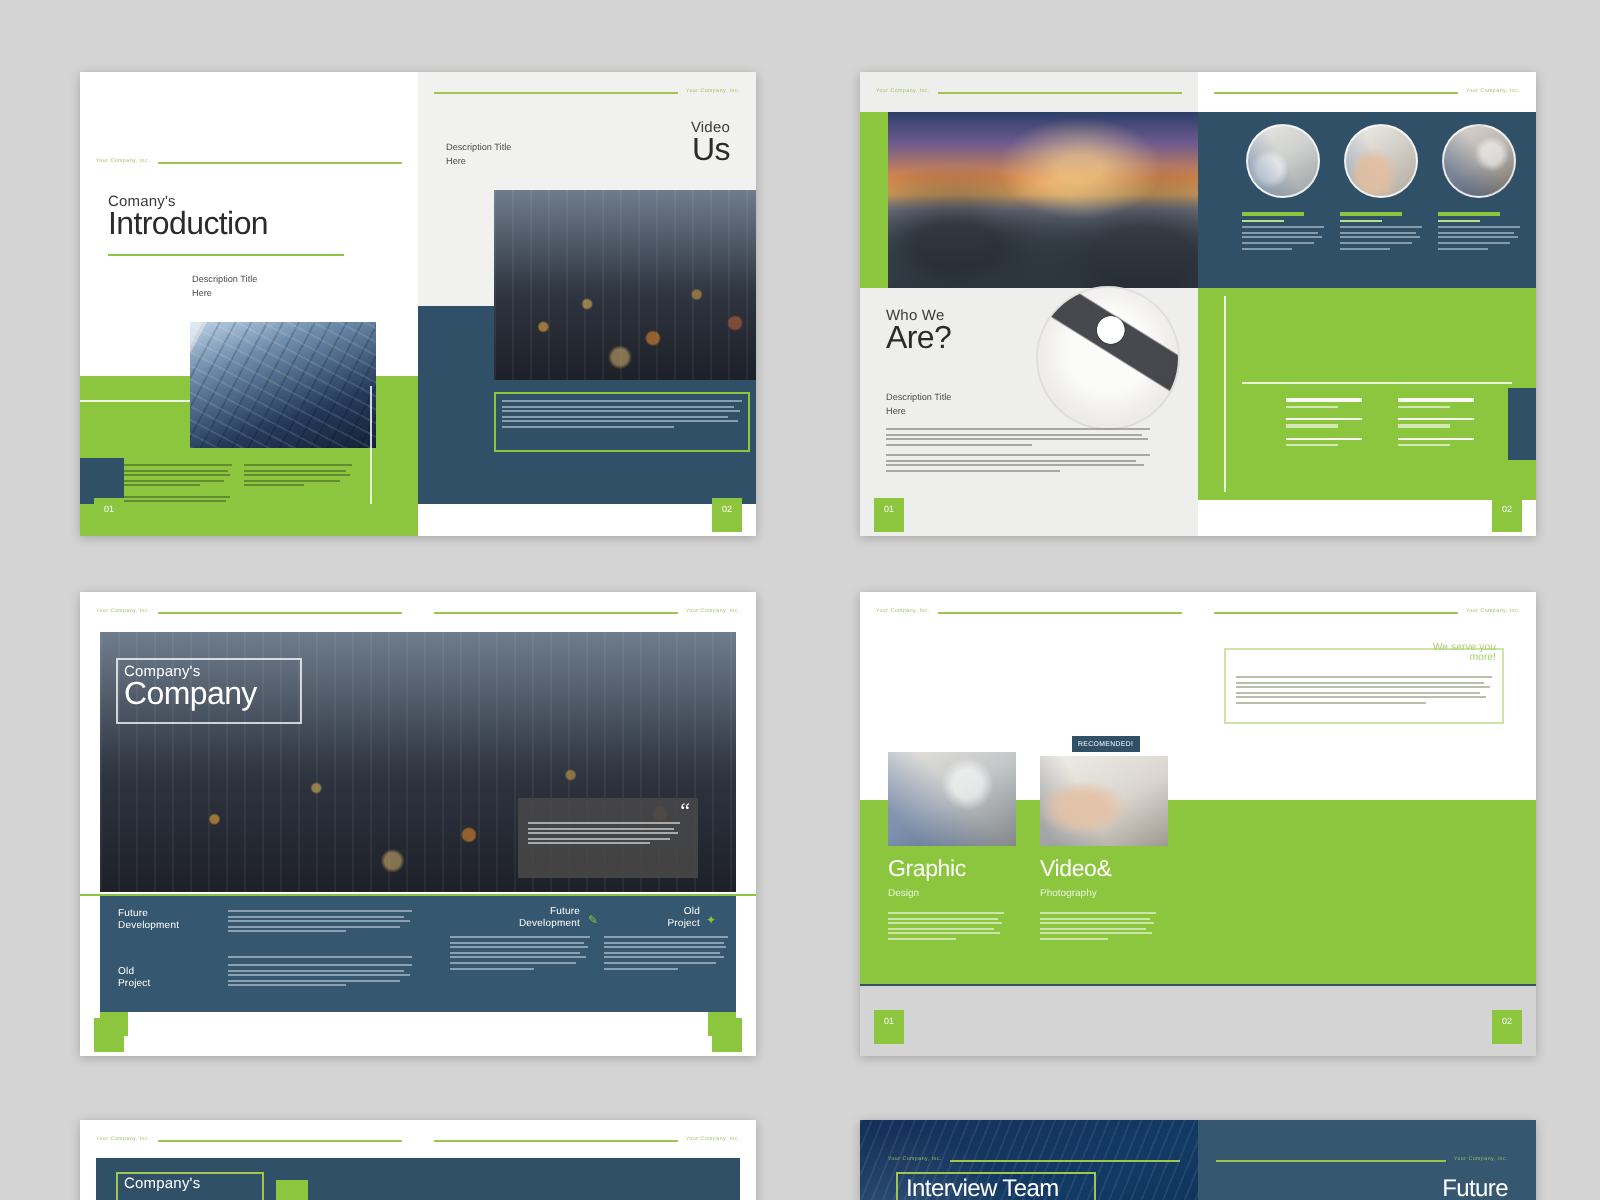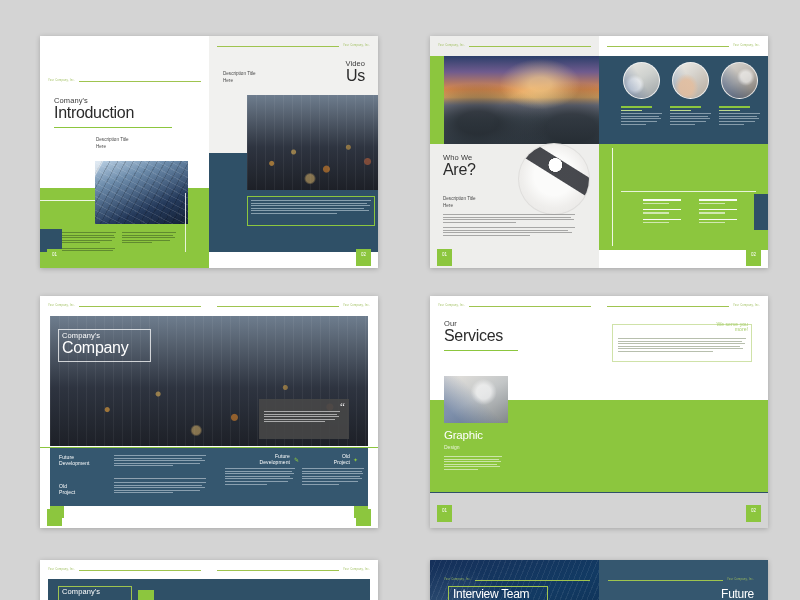--- a/index.html
+++ b/index.html
@@ -505,25 +505,20 @@
       <div class="pnum l">01</div>
     </div>
     <div class="page right" style="background:#ffffff;">
       <div class="runhead rtl">
         <span class="rh-txt">Your Company, Inc.</span>
         <span class="rh-rule"></span>
       </div>
       <div class="pnum r">02</div>
     </div>
 
-    <div style="position:absolute; left:14px; top:24px;">
-      <div class="h-sub">Our</div>
-      <div class="h-big">Services</div>
-      <div class="rule-g" style="margin-top:5px; width:74px;"></div>
-    </div>
 
     <div style="position:absolute; left:182px; top:28px; width:140px; height:38px; border:1px solid #cfe2a8;"></div>
     <div style="position:absolute; right:20px; top:26px; text-align:right; line-height:1.05;">
       <div style="font-size:5.2px; color:#a9cf6e;">We serve you</div>
       <div style="font-size:5.2px; color:#a9cf6e;">more!</div>
     </div>
     <div class="lines sm" style="position:absolute; left:188px; top:42px; width:128px; color:#7b8a6a;">
       <i style="width:100%"></i>
         <i style="width:97%"></i>
         <i style="width:99%"></i>
@@ -542,20 +537,34 @@
       <div class="lines sm" style="position:absolute; left:0; top:160px; width:58px; color:#ffffff;">
         <i style="width:100%"></i>
           <i style="width:94%"></i>
           <i style="width:98%"></i>
           <i style="width:91%"></i>
           <i style="width:96%"></i>
           <i style="width:58%"></i>
       </div>
     </div>
 
+    <div class="svc-col" style="left:90px; width:64px;">
+      <div class="badge" style="left:16px; top:72px;">RECOMENDED!</div>
+      <div class="ph ph-pen" style="left:0; top:82px; width:64px; height:45px;"></div>
+      <div class="svc-title" style="position:absolute; top:134px; left:0;">Video&amp;</div>
+      <div class="svc-sub" style="position:absolute; top:147px; left:0;">Photography</div>
+      <div class="lines sm" style="position:absolute; left:0; top:160px; width:58px; color:#ffffff;">
+        <i style="width:100%"></i>
+          <i style="width:94%"></i>
+          <i style="width:98%"></i>
+          <i style="width:91%"></i>
+          <i style="width:96%"></i>
+          <i style="width:58%"></i>
+      </div>
+    </div>
 
 
 
     <div style="position:absolute; left:0; right:0; bottom:0; height:35px; background:#d4d4d4;"></div>
     <div class="pnum l" style="bottom:6px;">01</div>
     <div class="pnum r" style="bottom:6px;">02</div>
   </div>
 
   <div class="spread" style="left:40px; top:560px; width:338px; height:120px;">
     <div class="page left" style="background:#ffffff;">

